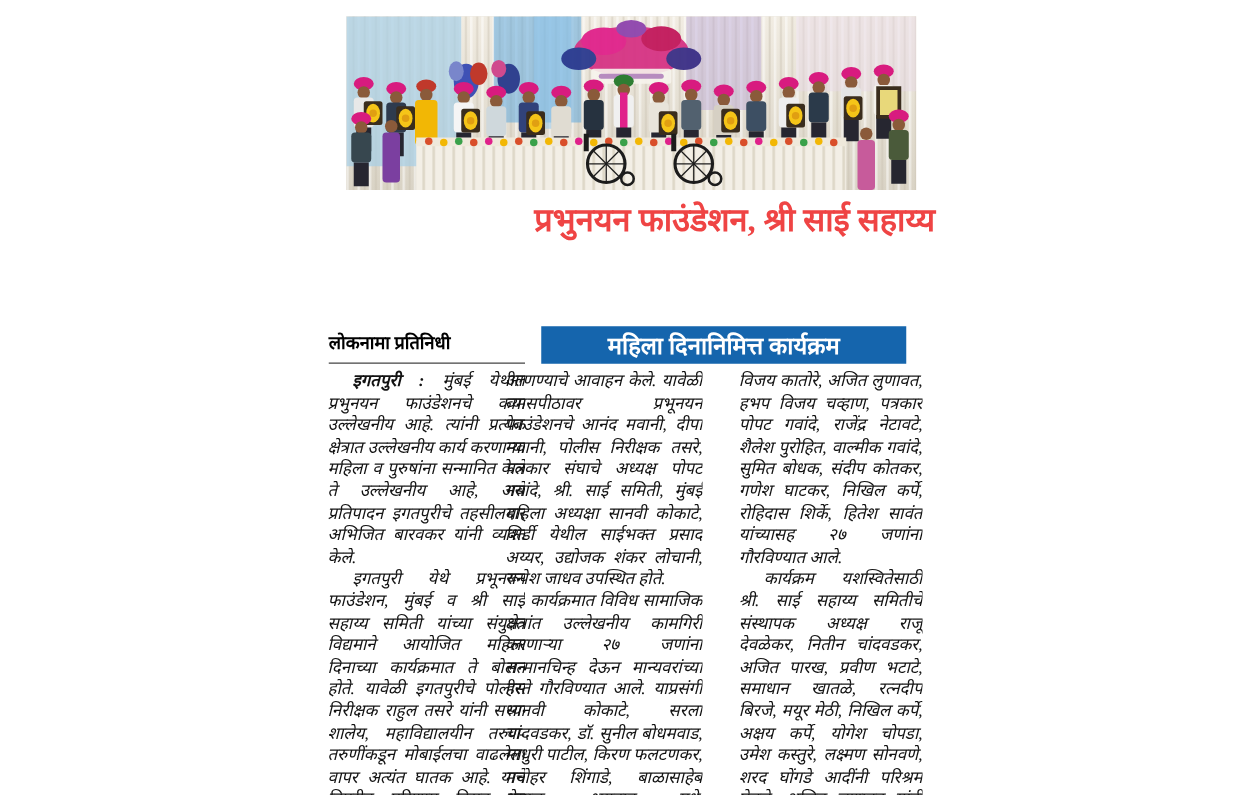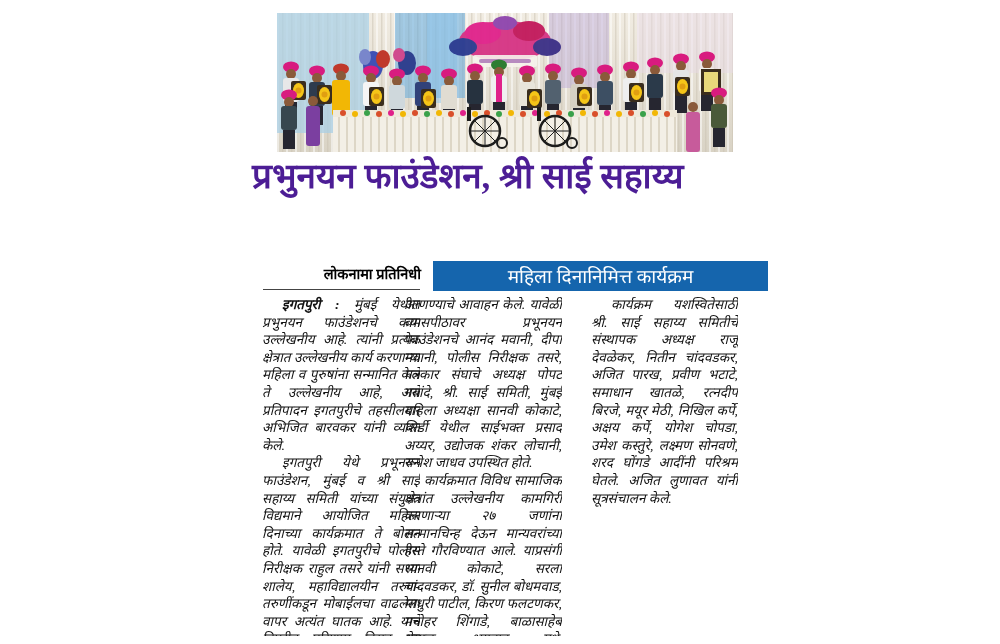--- a/index.html
+++ b/index.html
@@ -7,38 +7,37 @@
     width:1000px;height:644px;position:relative;background:#ffffff;
     font-family:"Liberation Serif","DejaVu Serif",serif;color:#111;
     overflow:hidden;
   }
   .photo{
     position:absolute;left:277px;top:13px;width:456px;height:139px;
     overflow:hidden;background:#e9e4da;
   }
   .headline{
     position:absolute;left:252px;top:153px;width:496px;height:104px;
-    text-align:left;font-weight:bold;font-size:35px;line-height:48px;
-    color:#4c1d95;letter-spacing:0px;
+    text-align:right;font-weight:bold;font-size:26px;line-height:48px;
+    color:#ef4444;letter-spacing:0px;
   }
   .byline-wrap{
     position:absolute;left:263px;top:263px;width:158px;
   }
   .byline{
     font-weight:bold;font-size:14.5px;color:#000;
     font-family:"Liberation Serif","DejaVu Serif",serif;
-    text-align:right;
   }
   .byline-rule{
     margin-top:6px;border-bottom:1.5px solid #444;width:157px;height:0;
   }
   .section-banner{
-    position:absolute;left:433px;top:261px;width:335px;height:30px;
+    position:absolute;left:433px;top:261px;width:292px;height:30px;
     background:#1565ad;color:#fff;display:flex;align-items:center;justify-content:center;
-    font-weight:normal;font-size:19px;
+    font-weight:bold;font-size:19px;
   }
   .col{
     position:absolute;top:296px;height:340px;
     font-size:13.5px;line-height:17.6px;text-align:justify;
     color:#121212;overflow:hidden;
   }
   .col1{left:262px;width:158px;}
   .col2{left:404px;width:158px;}
   .col3{left:591px;width:147px;}
   .col p{margin:0;font-style:italic;}
@@ -225,14 +224,15 @@
 
 <div class="col col1">
     <p class="indent "><b>इगतपुरी : </b>मुंबई येथील प्रभुनयन फाउंडेशनचे काम उल्लेखनीय आहे. त्यांनी प्रत्येक क्षेत्रात उल्लेखनीय कार्य करणाऱ्या महिला व पुरुषांना सन्मानित केले ते उल्लेखनीय आहे, असे प्रतिपादन इगतपुरीचे तहसीलदार अभिजित बारवकर यांनी व्यक्त केले.</p>
     <p class="indent runover">इगतपुरी येथे प्रभूनयन फाउंडेशन, मुंबई व श्री साई सहाय्य समिती यांच्या संयुक्त विद्यमाने आयोजित महिला दिनाच्या कार्यक्रमात ते बोलत होते. यावेळी इगतपुरीचे पोलीस निरीक्षक राहुल तसरे यांनी सध्या शालेय, महाविद्यालयीन तरुण-तरुणींकडून मोबाईलचा वाढलेला वापर अत्यंत घातक आहे. याचे विपरीत परिणाम दिसून येत असल्याने त्यावर मर्यादा</p>
   </div>
 <div class="col col2">
     <p class="">आणण्याचे आवाहन केले. यावेळी व्यासपीठावर प्रभूनयन फाउंडेशनचे आनंद मवानी, दीपा मवानी, पोलीस निरीक्षक तसरे, पत्रकार संघाचे अध्यक्ष पोपट गवांदे, श्री. साई समिती, मुंबई महिला अध्यक्षा सानवी कोकाटे, शिर्डी येथील साईभक्त प्रसाद अय्यर, उद्योजक शंकर लोचानी, रूपेश जाधव उपस्थित होते.</p>
     <p class="indent runover">कार्यक्रमात विविध सामाजिक क्षेत्रांत उल्लेखनीय कामगिरी करणाऱ्या २७ जणांना सन्मानचिन्ह देऊन मान्यवरांच्या हस्ते गौरविण्यात आले. याप्रसंगी सानवी कोकाटे, सरला चांदवडकर, डॉ. सुनील बोधमवाड, माधुरी पाटील, किरण फलटणकर, मनोहर शिंगाडे, बाळासाहेब धुमाळ, भगवान मधे,</p>
   </div>
 <div class="col col3">
+    <p class="">विजय कातोरे, अजित लुणावत, हभप विजय चव्हाण, पत्रकार पोपट गवांदे, राजेंद्र नेटावटे, शैलेश पुरोहित, वाल्मीक गवांदे, सुमित बोधक, संदीप कोतकर, गणेश घाटकर, निखिल कर्पे, रोहिदास शिर्के, हितेश सावंत यांच्यासह २७ जणांना गौरविण्यात आले.</p>
     <p class="indent ">कार्यक्रम यशस्वितेसाठी श्री. साई सहाय्य समितीचे संस्थापक अध्यक्ष राजू देवळेकर, नितीन चांदवडकर, अजित पारख, प्रवीण भटाटे, समाधान खातळे, रत्नदीप बिरजे, मयूर मेठी, निखिल कर्पे, अक्षय कर्पे, योगेश चोपडा, उमेश कस्तुरे, लक्ष्मण सोनवणे, शरद घोंगडे आदींनी परिश्रम घेतले. अजित लुणावत यांनी सूत्रसंचालन केले.</p>
   </div>
 
 </body></html>

